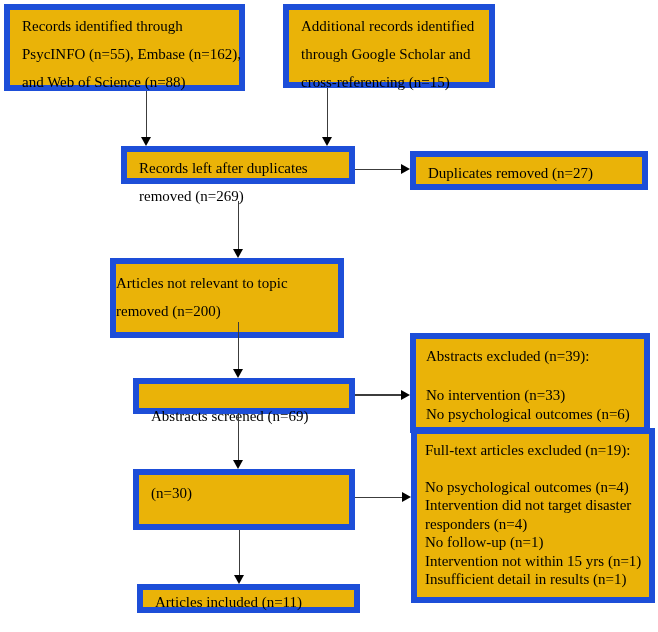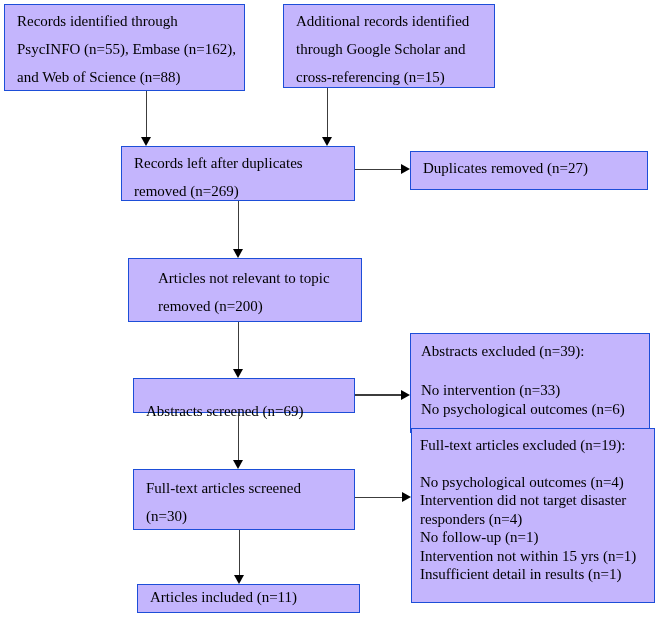--- a/index.html
+++ b/index.html
@@ -8,22 +8,22 @@
     width: 658px;
     height: 632px;
     background: #ffffff;
     font-family: "Liberation Serif", "DejaVu Serif", serif;
     color: #000000;
     overflow: hidden;
   }
   .box {
     position: absolute;
     box-sizing: border-box;
-    border: 1px solid #1d4ed8;
-    background: #c4b5fd;
+    border: 6px solid #1d4ed8;
+    background: #eab308;
     font-size: 15px;
     color: #000000;
   }
   .line { white-space: nowrap; }
   .wide { line-height: 28px; }
   .tight { line-height: 19.5px; }
   .tight9 { line-height: 18.5px; }
   .spacer { height: 19px; }
   .spacer9 { height: 18px; }
   .vline {
@@ -61,47 +61,46 @@
     <div class="line">PsycINFO (n=55), Embase (n=162),</div>
     <div class="line">and Web of Science (n=88)</div>
   </div>
 
   <div class="box wide" style="left:283px; top:4px; width:212px; height:84px; padding:2px 4px 12px 12px;">
     <div class="line">Additional records identified</div>
     <div class="line">through Google Scholar and</div>
     <div class="line">cross-referencing (n=15)</div>
   </div>
 
-  <div class="box wide" style="left:121px; top:146px; width:234px; height:55px; padding:2px 4px 0 12px;">
+  <div class="box wide" style="left:121px; top:146px; width:234px; height:38px; padding:2px 4px 0 12px;">
     <div class="line">Records left after duplicates</div>
     <div class="line">removed (n=269)</div>
   </div>
 
   <div class="box" style="left:410px; top:151px; width:238px; height:39px; padding:8px 4px 0 12px;">
     <div class="line">Duplicates removed (n=27)</div>
   </div>
 
-  <div class="box wide" style="left:128px; top:258px; width:234px; height:64px; padding:5px 4px 0 29px;">
+  <div class="box wide" style="left:110px; top:258px; width:234px; height:80px; padding:5px 4px 0 0;">
     <div class="line">Articles not relevant to topic</div>
     <div class="line">removed (n=200)</div>
   </div>
 
   <div class="box" style="left:133px; top:378px; width:222px; height:35px; padding:24px 4px 0 12px;">
     <div class="line">Abstracts screened (n=69)</div>
   </div>
 
   <div class="box tight" style="left:410px; top:323px; width:240px; height:100px; padding:8px 4px 0 10px;margin-top:10px;">
     <div class="line">Abstracts excluded (n=39):</div>
     <div class="spacer"></div>
     <div class="line">No intervention (n=33)</div>
     <div class="line">No psychological outcomes (n=6)</div>
   </div>
 
   <div class="box wide" style="left:133px; top:469px; width:222px; height:61px; padding:4px 4px 0 12px;">
-    <div class="line">Full-text articles screened</div>
     <div class="line">(n=30)</div>
   </div>
 
   <div class="box tight9" style="left:411px; top:428px; width:244px; height:175px; padding:7px 4px 0 8px;">
     <div class="line">Full-text articles excluded (n=19):</div>
     <div class="spacer9"></div>
     <div>No psychological outcomes (n=4)</div>
     <div>Intervention did not target disaster responders (n=4)</div>
     <div>No follow-up (n=1)</div>
     <div>Intervention not within 15 yrs (n=1)</div>

